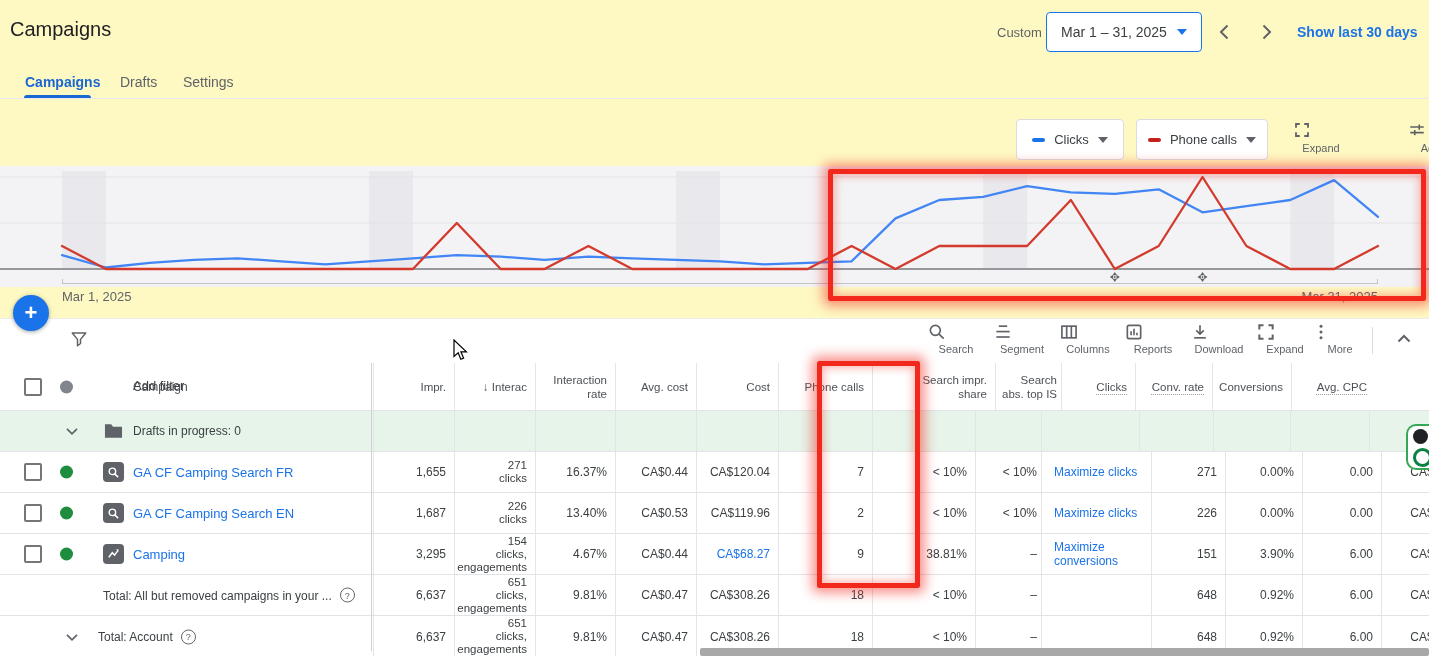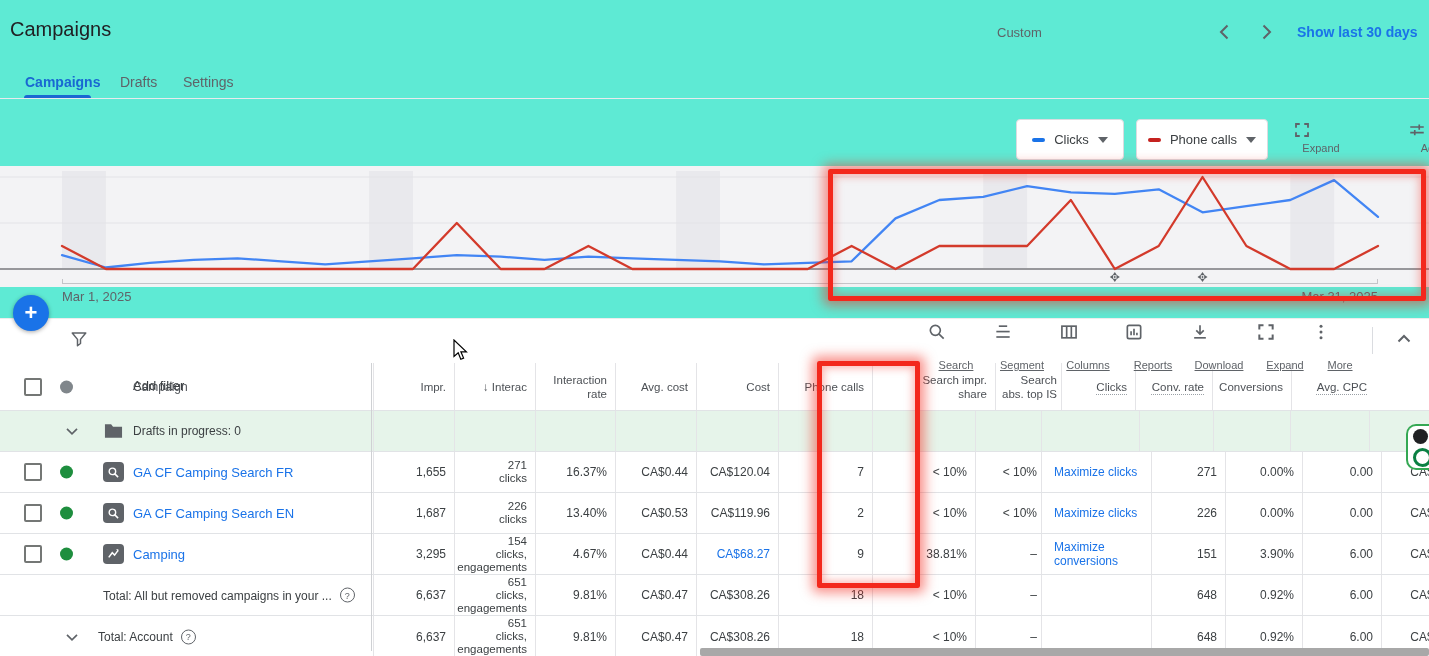--- a/index.html
+++ b/index.html
@@ -1,16 +1,16 @@
 <!DOCTYPE html>
 <html><head>
 <meta charset="utf-8">
 <style>
   html,body{margin:0;padding:0;background:#e8e8e8;}
-  .stage{position:relative;width:1429px;height:656px;background:#5eead4;overflow:hidden;
+  .stage{position:relative;width:1429px;height:656px;background:#fef9c3;overflow:hidden;
          font-family:"Liberation Sans","DejaVu Sans",sans-serif;color:#3c4043;font-size:12px;}
   .abs{position:absolute;}
 
   
   .page-title{left:10px;top:18px;font-size:20px;color:#202124;}
   .custom-label{left:997px;top:25px;font-size:13px;color:#5f6368;}
   .date-box{left:1046px;top:12px;width:154px;height:38px;border:1px solid #1a73e8;border-radius:4px;
             background:#fff;display:flex;align-items:center;justify-content:center;gap:10px;cursor:pointer;}
   .date-box .dtxt{font-size:14px;color:#3c4043;}
   .caret{width:0;height:0;border-left:5px solid transparent;border-right:5px solid transparent;border-top:6px solid #5f6368;}
@@ -40,21 +40,21 @@
 
   
   .fab{left:13px;top:295px;width:36px;height:36px;border-radius:50%;background:#1a73e8;color:#fff;
        display:flex;align-items:center;justify-content:center;font-size:22px;font-weight:bold;
        box-shadow:0 1px 4px rgba(0,0,0,.35);cursor:pointer;z-index:6;}
 
   
   .filterbar{left:0;top:318px;width:1429px;height:45px;background:#fff;border-top:1px solid #ededed;border-bottom:1px solid #e0e0e0;z-index:2;}
   .addfilter{left:133px;top:333px;font-size:13px;color:#3c4043;cursor:pointer;}
   .tool{top:322px;width:58px;text-align:center;color:#5f6368;cursor:pointer;}
-  .tool .tlabel{font-size:11px;margin-top:17px;text-decoration:underline;}
+  .tool .tlabel{font-size:11px;margin-top:1px;}
   .tb-divider{left:1372px;top:327px;width:1px;height:27px;background:#dadce0;}
 
   
   .table{left:0;top:363px;width:1429px;z-index:2;background:#fff;}
   .row{display:flex;align-items:stretch;border-bottom:1px solid #e1e3e6;background:#fff;height:40px;}
   .row.thead{height:47px;}
   .row.drafts{background:#e6f4ea;}
   .row.last{height:41px;}
   .cc{width:373px;position:relative;flex:none;}
   .n{flex:none;display:flex;align-items:center;justify-content:flex-end;padding-right:8px;
@@ -98,20 +98,24 @@
   .cursor{left:453px;top:339px;z-index:9;pointer-events:none;}
   svg{display:block;}
 </style>
 </head>
 <body>
 
 <div class="stage">
 
   <div class="abs page-title">Campaigns</div>
   <div class="abs custom-label">Custom</div>
+  <div class="abs date-box">
+    <span class="dtxt">Mar 1 – 31, 2025</span>
+    <span class="caret blue"></span>
+  </div>
   <div class="abs navchev" style="left:1214px;">
     <svg width="10" height="16" viewBox="0 0 10 16">
         <path d="M8.5 1.5 L2 8 L8.5 14.5" fill="none" stroke="#5f6368" stroke-width="2"></path>
       </svg>
   </div>
   <div class="abs navchev" style="left:1257px;">
     <svg width="10" height="16" viewBox="0 0 10 16">
         <path d="M1.5 1.5 L8 8 L1.5 14.5" fill="none" stroke="#5f6368" stroke-width="2"></path>
       </svg>
   </div>

